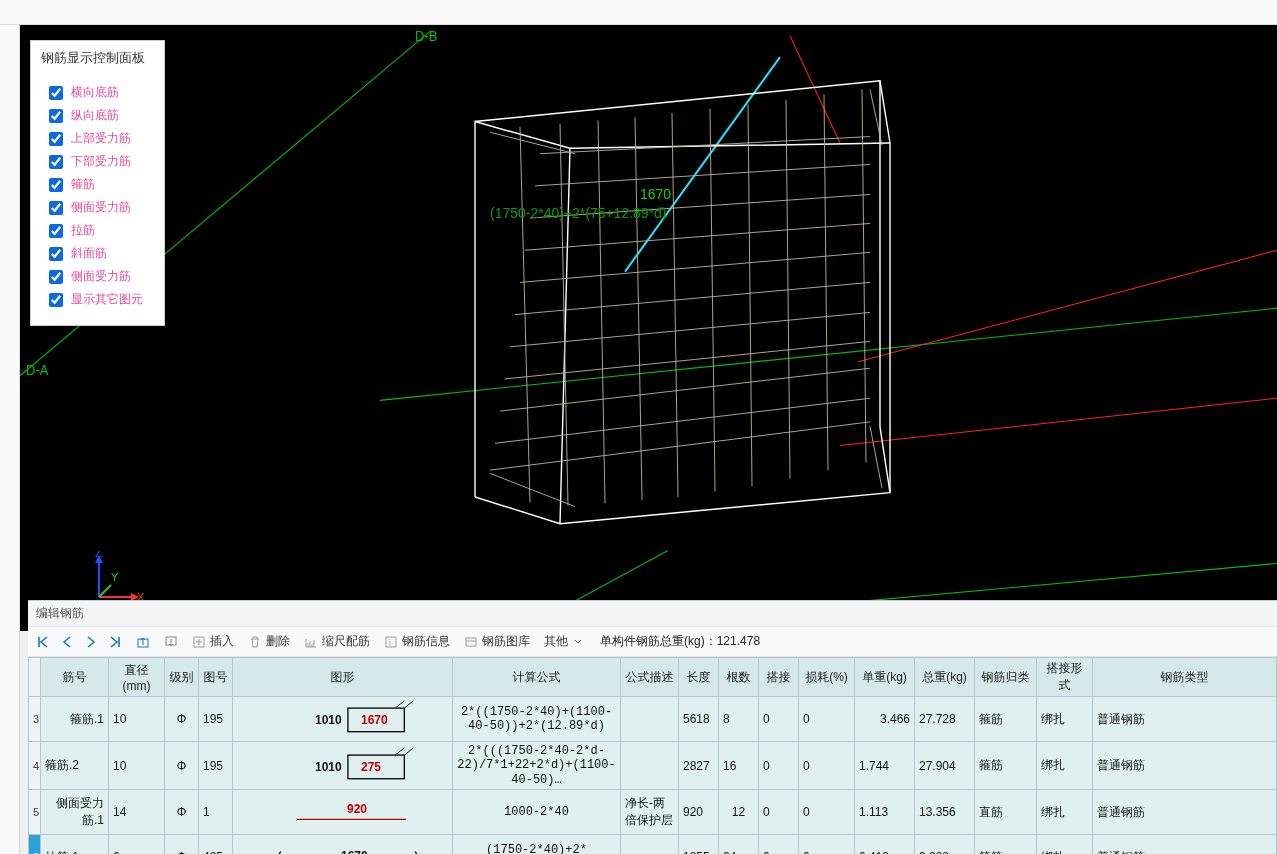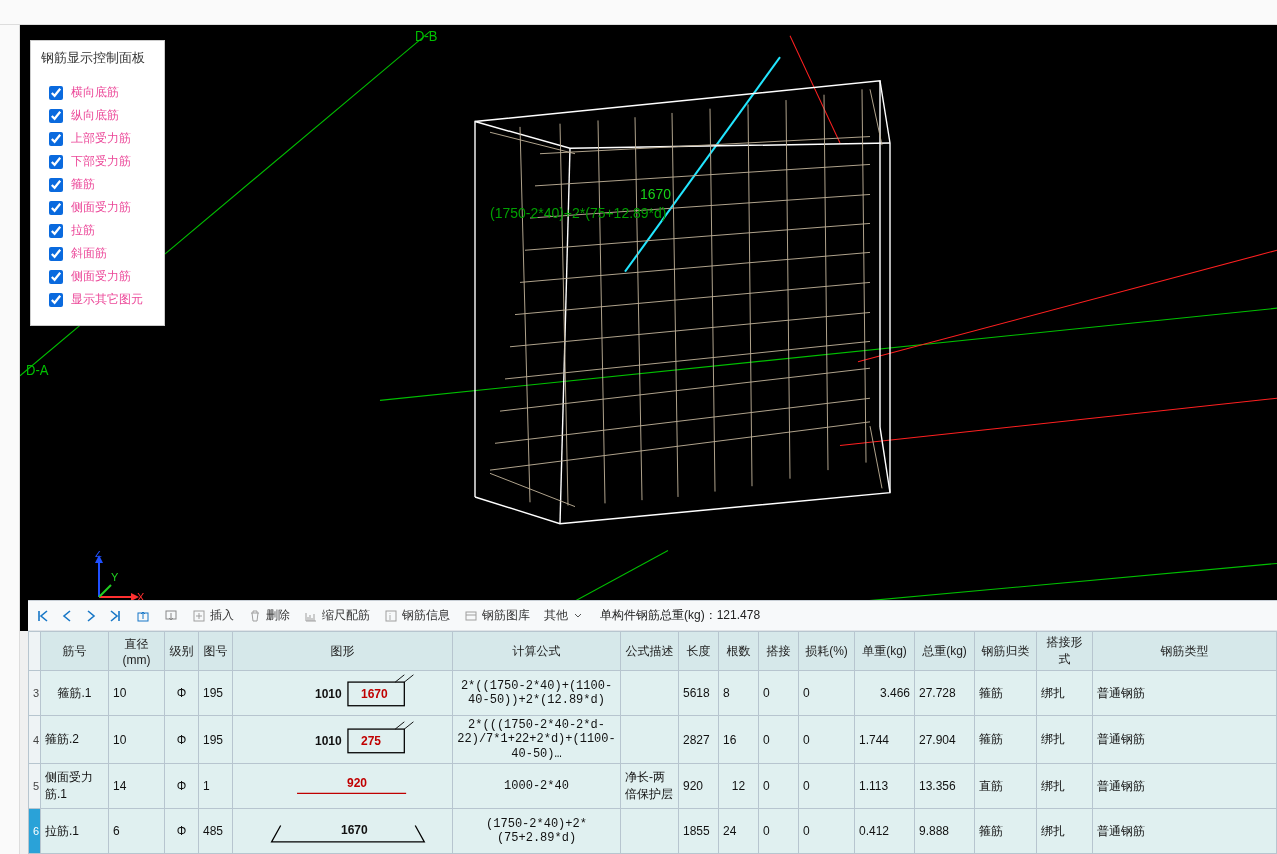--- a/index.html
+++ b/index.html
@@ -168,20 +168,21 @@
         <label>侧面受力筋</label>
       </div>
       <div class="cp-row">
         <input type="checkbox" checked="" style="">
         <label>显示其它图元</label>
       </div>
     </div>
 </div>
 
 <div class="bottom-pane">
+  <div class="bp-title">编辑钢筋</div>
   <div class="toolbar">
     <span class="tb-icongroup">
       <span class="tb-btn ico-nav">
           <svg width="14" height="14">
             <path d="M3 2v10M11 2L5 7l6 5" stroke="#1777c7" fill="none" stroke-width="1.6"></path>
           </svg>
         </span>
       <span class="tb-btn ico-nav">
           <svg width="14" height="14">
             <path d="M10 2L4 7l6 5" stroke="#1777c7" fill="none" stroke-width="1.6"></path>
@@ -289,21 +290,21 @@
         <th>单重(kg)</th>
         <th>总重(kg)</th>
         <th>钢筋归类</th>
         <th>搭接形式</th>
         <th>钢筋类型</th>
       </tr>
     </thead>
     <tbody id="grid-body">
         <tr>
     <td class="seqcell">3</td>
-    <td style="text-align:center">箍筋.1</td>
+    <td style="text-align:right">箍筋.1</td>
     <td style="text-align:left">10</td>
     <td>Φ</td>
     <td style="text-align:left">195</td>
     <td>
             <div class="shape-cell">
               <svg viewBox="0 0 220 44">
                 <rect x="116" y="10" width="62" height="26" stroke="#000" fill="none" stroke-width="1.4"></rect>
                 <line x1="168" y1="10" x2="178" y2="2" stroke="#000"></line>
                 <line x1="178" y1="10" x2="188" y2="2" stroke="#000"></line>
               </svg>
@@ -347,21 +348,21 @@
     <td style="text-align:left">0</td>
     <td style="text-align:left">0</td>
     <td style="text-align:left">1.744</td>
     <td style="text-align:left">27.904</td>
     <td style="text-align:left">箍筋</td>
     <td style="text-align:left">绑扎</td>
     <td style="text-align:left">普通钢筋</td>
         </tr>
         <tr>
     <td class="seqcell">5</td>
-    <td style="text-align:left">侧面受力筋.1</td>
+    <td style="text-align:right">侧面受力筋.1</td>
     <td style="text-align:left">14</td>
     <td>Φ</td>
     <td style="text-align:left">1</td>
     <td>
             <div class="shape-cell">
               <svg viewBox="0 0 220 44">
                 <line x1="60" y1="30" x2="180" y2="30" stroke="#c00000" stroke-width="1.4"></line>
               </svg>
       <span class="dimnum rednum" style="left:110px;top:10px">920</span>
             </div>

